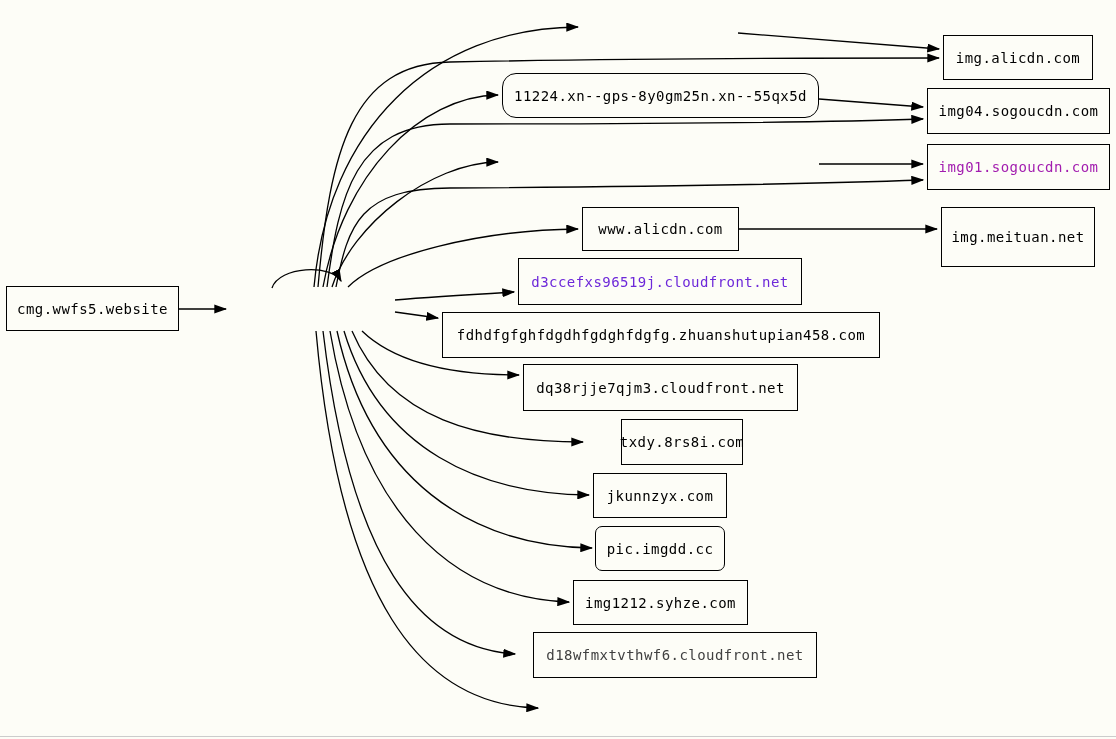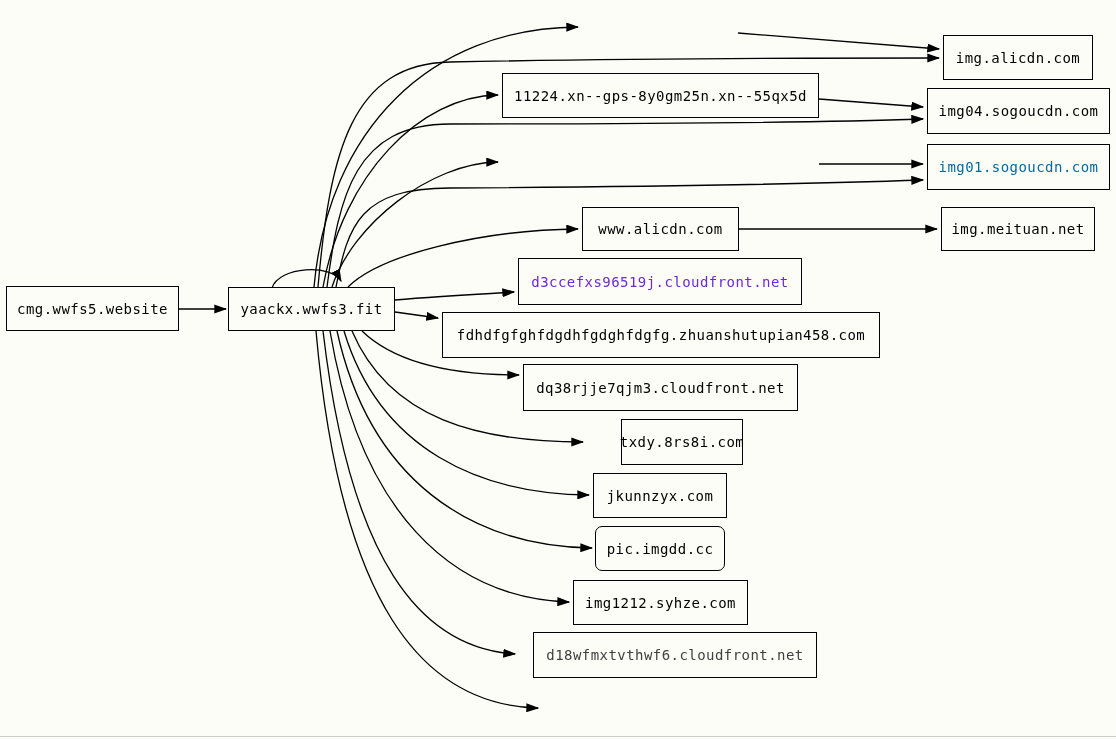--- a/index.html
+++ b/index.html
@@ -43,28 +43,27 @@
       <path d="M330,331 C360,510 450,598 569,602" fill="none" stroke="#000000" stroke-width="1.3" marker-end="url(#arrow)"></path>
       <path d="M323,331 C350,560 420,648 515,654" fill="none" stroke="#000000" stroke-width="1.3" marker-end="url(#arrow)"></path>
       <path d="M316,331 C340,600 420,705 538,708" fill="none" stroke="#000000" stroke-width="1.3" marker-end="url(#arrow)"></path>
       <path d="M738,33 L939,49" fill="none" stroke="#000000" stroke-width="1.3" marker-end="url(#arrow)"></path>
       <path d="M819,99 L923,107" fill="none" stroke="#000000" stroke-width="1.3" marker-end="url(#arrow)"></path>
       <path d="M819,164 L923,164" fill="none" stroke="#000000" stroke-width="1.3" marker-end="url(#arrow)"></path>
       <path d="M739,229 L937,229" fill="none" stroke="#000000" stroke-width="1.3" marker-end="url(#arrow)"></path>
     </svg>
   <div class="divider" style="background: rgb(204, 204, 204);"></div>
 <div class="node" style="left: 6px; top: 286px; width: 173px; height: 45px; border-color: rgb(0, 0, 0); background: rgb(253, 253, 247); color: rgb(0, 0, 0);">cmg.wwfs5.website</div>
-    <div class="node" style="left: 228px; top: 287px; width: 167px; height: 44px; border-color: rgb(0, 0, 0); background: rgb(253, 253, 247); color: rgb(0, 0, 0);">yaackx.wwfs3.fit</div>
-    <div class="node" style="left: 502px; top: 73px; width: 317px; height: 45px; border-color: rgb(0, 0, 0); background: rgb(253, 253, 247); color: rgb(0, 0, 0);">11224.xn--gps-8y0gm25n.xn--55qx5d</div>
+    <div class="node" style="left: 502px; top: 73px; width: 317px; height: 45px; border-color: rgb(0, 0, 0); background: rgb(253, 253, 247); color: rgb(0, 0, 0); border-radius: 14px;">11224.xn--gps-8y0gm25n.xn--55qx5d</div>
     <div class="node" style="left: 582px; top: 207px; width: 157px; height: 44px; border-color: rgb(0, 0, 0); background: rgb(253, 253, 247); color: rgb(0, 0, 0);">www.alicdn.com</div>
     <div class="node" style="left: 518px; top: 258px; width: 284px; height: 47px; border-color: rgb(0, 0, 0); background: rgb(253, 253, 247); color: #6d28d9;">d3ccefxs96519j.cloudfront.net</div>
     <div class="node" style="left: 442px; top: 312px; width: 438px; height: 46px; border-color: rgb(0, 0, 0); background: rgb(253, 253, 247); color: rgb(0, 0, 0);">fdhdfgfghfdgdhfgdghfdgfg.zhuanshutupian458.com</div>
     <div class="node" style="left: 523px; top: 364px; width: 275px; height: 47px; border-color: rgb(0, 0, 0); background: rgb(253, 253, 247); color: rgb(0, 0, 0);">dq38rjje7qjm3.cloudfront.net</div>
     <div class="node" style="left: 621px; top: 419px; width: 122px; height: 46px; border-color: rgb(0, 0, 0); background: rgb(253, 253, 247); color: rgb(0, 0, 0);">txdy.8rs8i.com</div>
     <div class="node" style="left: 593px; top: 473px; width: 134px; height: 45px; border-color: rgb(0, 0, 0); background: rgb(253, 253, 247); color: rgb(0, 0, 0);">jkunnzyx.com</div>
     <div class="node" style="left: 595px; top: 526px; width: 130px; height: 45px; border-color: rgb(0, 0, 0); background: rgb(253, 253, 247); color: rgb(0, 0, 0); border-radius: 7px;">pic.imgdd.cc</div>
     <div class="node" style="left: 573px; top: 580px; width: 175px; height: 45px; border-color: rgb(0, 0, 0); background: rgb(253, 253, 247); color: rgb(0, 0, 0);">img1212.syhze.com</div>
     <div class="node" style="left: 533px; top: 632px; width: 284px; height: 46px; border-color: rgb(0, 0, 0); background: rgb(253, 253, 247); color: #404040;">d18wfmxtvthwf6.cloudfront.net</div>
     <div class="node" style="left: 943px; top: 35px; width: 150px; height: 45px; border-color: rgb(0, 0, 0); background: rgb(253, 253, 247); color: rgb(0, 0, 0);">img.alicdn.com</div>
     <div class="node" style="left: 927px; top: 88px; width: 183px; height: 46px; border-color: rgb(0, 0, 0); background: rgb(253, 253, 247); color: rgb(0, 0, 0);">img04.sogoucdn.com</div>
-    <div class="node" style="left: 927px; top: 144px; width: 183px; height: 46px; border-color: rgb(0, 0, 0); background: rgb(253, 253, 247); color: #0369a1;">img01.sogoucdn.com</div>
-    <div class="node" style="left: 941px; top: 207px; width: 154px; height: 44px; border-color: rgb(0, 0, 0); background: rgb(253, 253, 247); color: rgb(0, 0, 0);">img.meituan.net</div>
+    <div class="node" style="left: 927px; top: 144px; width: 183px; height: 46px; border-color: rgb(0, 0, 0); background: rgb(253, 253, 247); color: #a21caf;">img01.sogoucdn.com</div>
+    <div class="node" style="left: 941px; top: 207px; width: 154px; height: 60px; border-color: rgb(0, 0, 0); background: rgb(253, 253, 247); color: rgb(0, 0, 0);">img.meituan.net</div>
   </div>
 
 </body></html>

